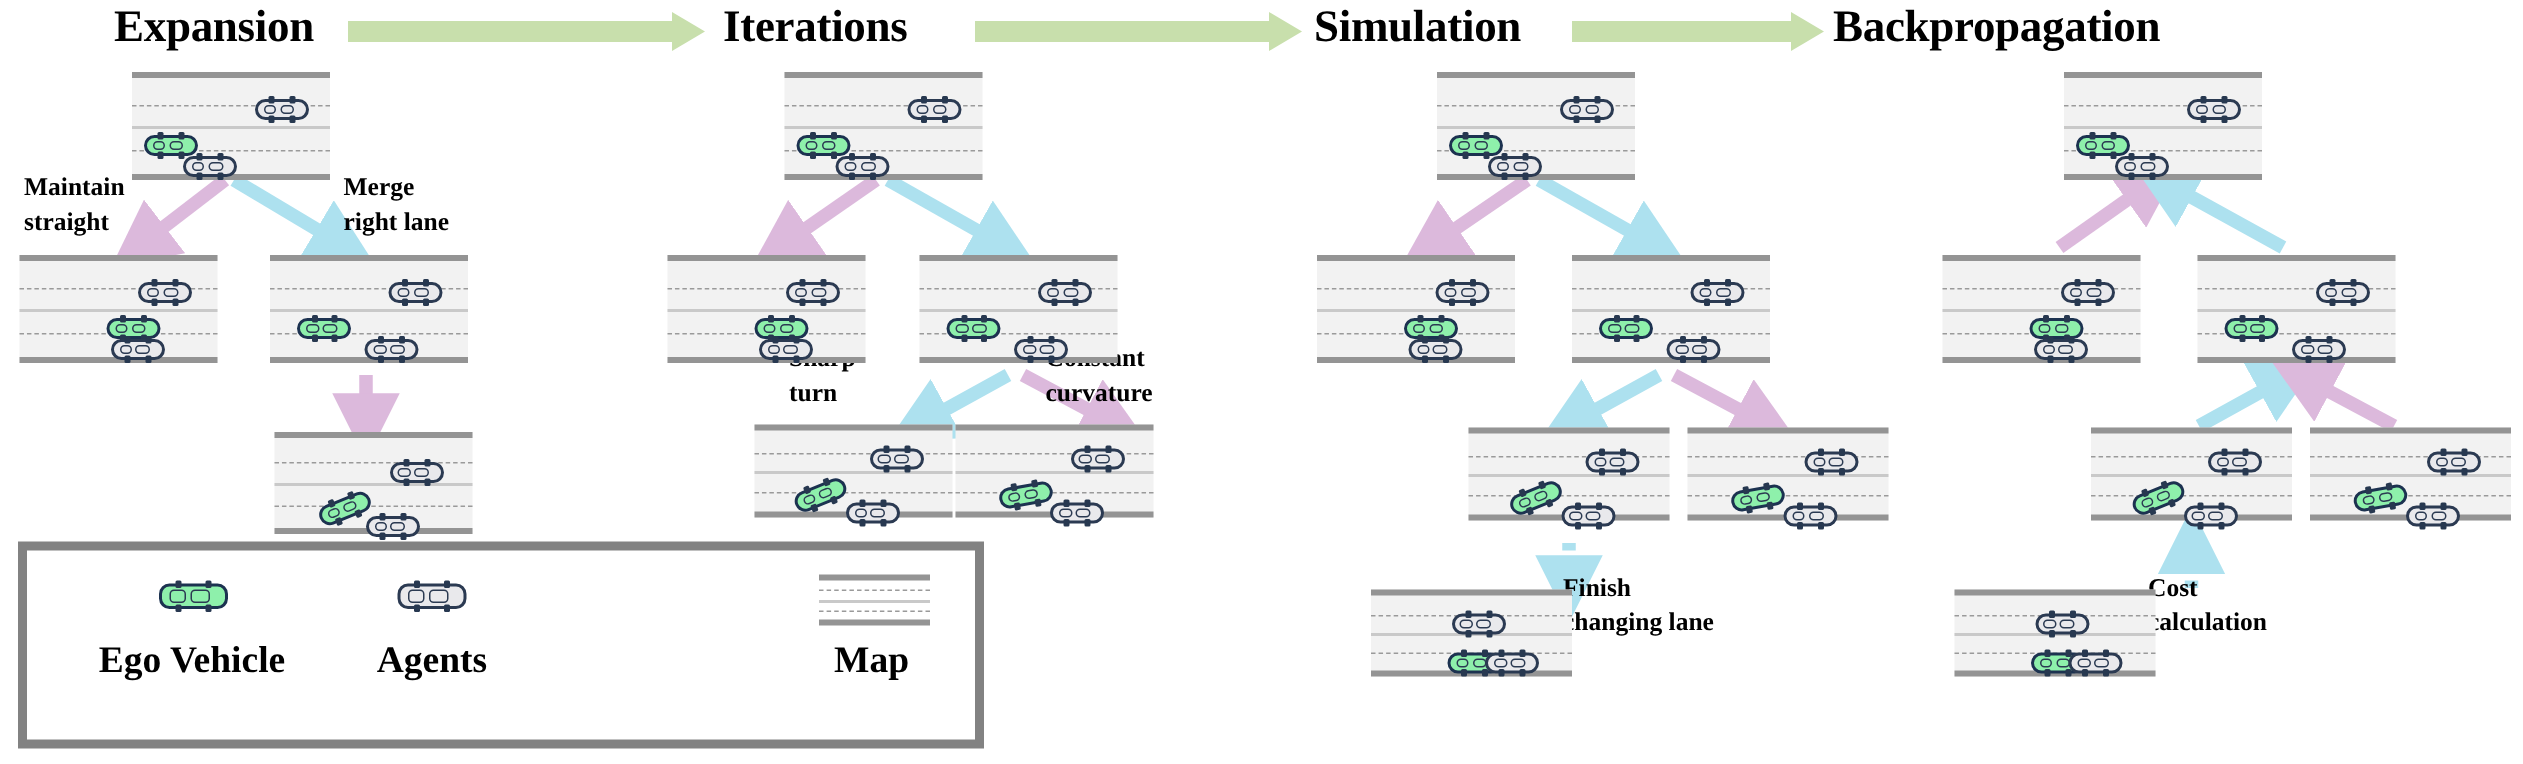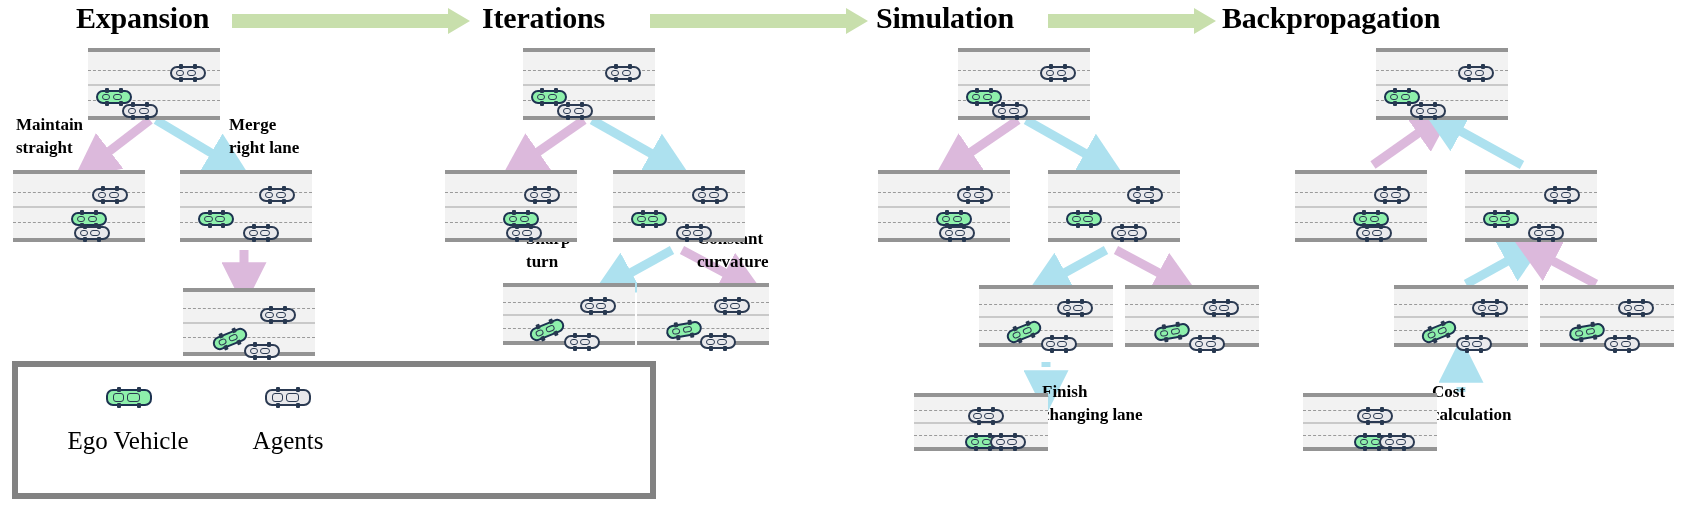--- a/index.html
+++ b/index.html
@@ -48,21 +48,21 @@
 
   
   .blabel{position:absolute;font-size:17px;font-weight:bold;line-height:1.35;
           white-space:pre-line;}
 
   
   .legend{position:absolute;left:12px;top:361px;width:644px;height:138px;
           border:6px solid #828282;background:#fff;box-sizing:border-box;}
   .legend-item{position:absolute;text-align:center;}
   .legend-item .lbl{position:absolute;left:50%;transform:translateX(-50%);
-                    top:44px;font-size:25px;font-weight:normal;white-space:nowrap;}
+                    top:44px;font-size:25px;font-weight:bold;white-space:nowrap;}
   .legend-arrow{position:absolute;height:22px;}
   .legend-arrow .shaft{position:absolute;left:0;top:5px;height:12px;width:26px;background:#c8dfac;}
   .legend-arrow .head{position:absolute;left:26px;top:0;width:0;height:0;
       border-top:11px solid transparent;border-bottom:11px solid transparent;
       border-left:18px solid #c8dfac;}
   .legend-map{position:absolute;width:74px;height:34px;background:#fff;}
   .legend-map .e{position:absolute;left:0;right:0;height:4px;background:#949494;}
   .legend-map .s{position:absolute;left:0;right:0;height:2px;background:#c9c9c9;}
   .legend-map .d{position:absolute;left:0;right:0;height:0;border-top:1.5px dashed #9a9a9a;}
 </style>
@@ -840,13 +840,23 @@
       <span class="win b"></span>
       <span class="wheel tl"></span>
       <span class="wheel tr"></span>
       <span class="wheel bl"></span>
       <span class="wheel br"></span>
     </div>
     <div class="lbl">Agents</div>
   </div>
 
 
+  <div class="legend-item" style="left:498px;top:16px;width:130px;height:100px;">
+    <div class="legend-map" style="left:30px;top:0px;">
+      <span class="e" style="top:0;"></span>
+      <span class="d" style="top:10px;"></span>
+      <span class="s" style="top:17px;"></span>
+      <span class="d" style="top:24px;"></span>
+      <span class="e" style="top:30px;"></span>
+    </div>
+    <div class="lbl">Map</div>
+  </div>
 </div>
 
 </body></html>

